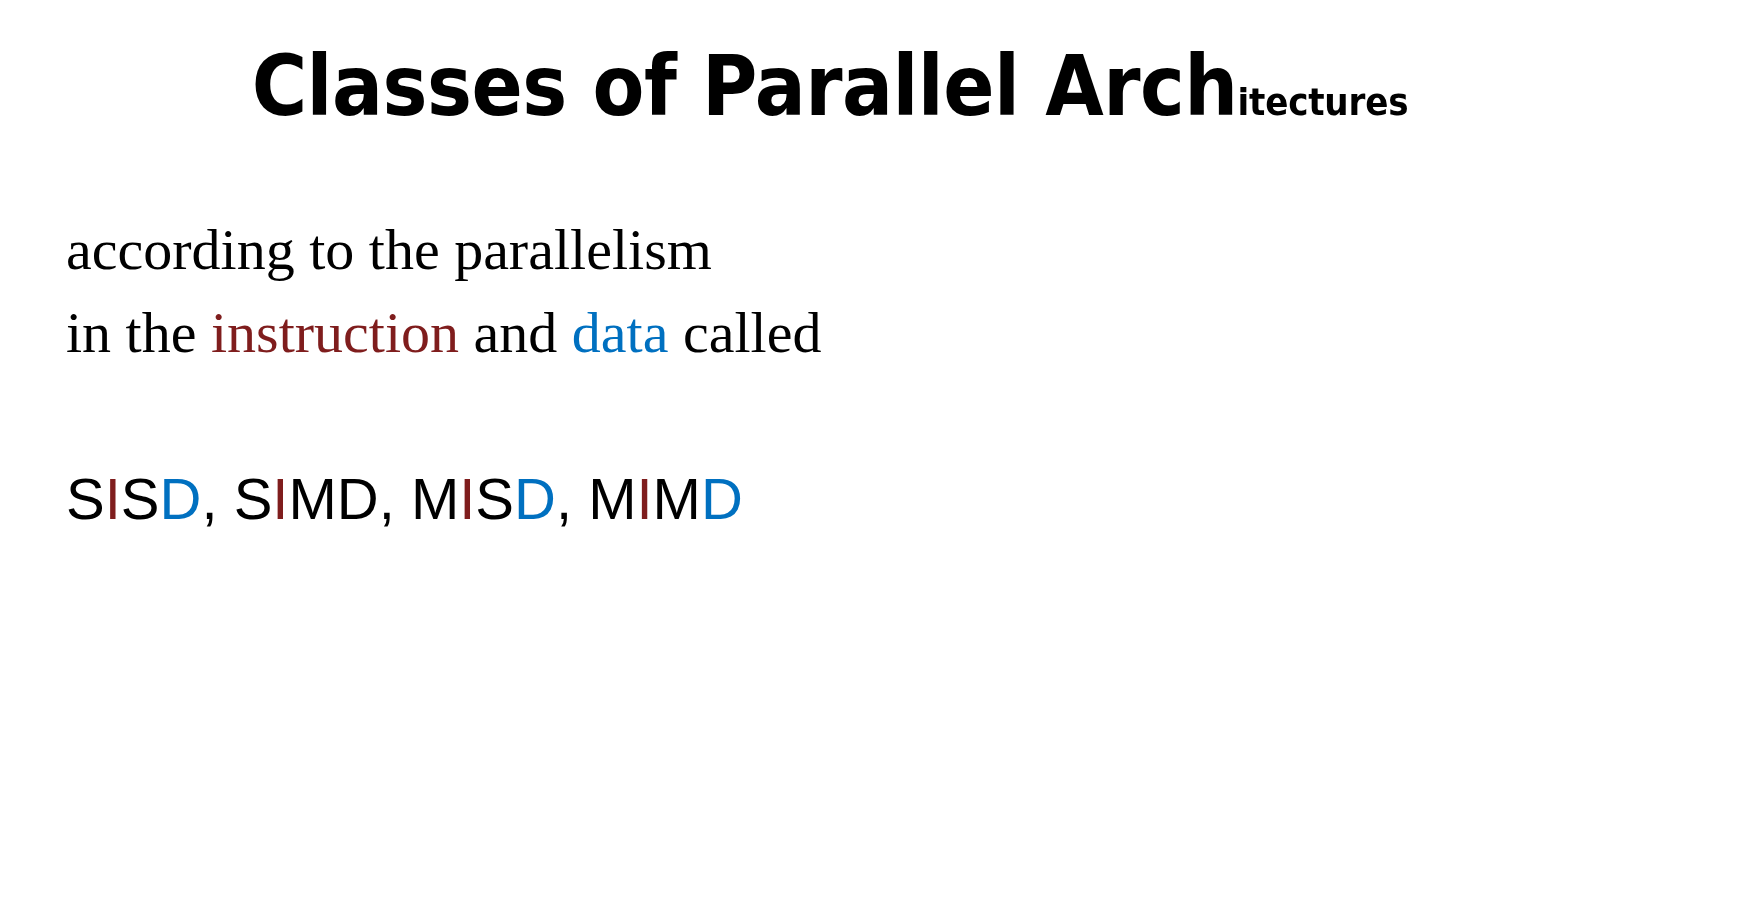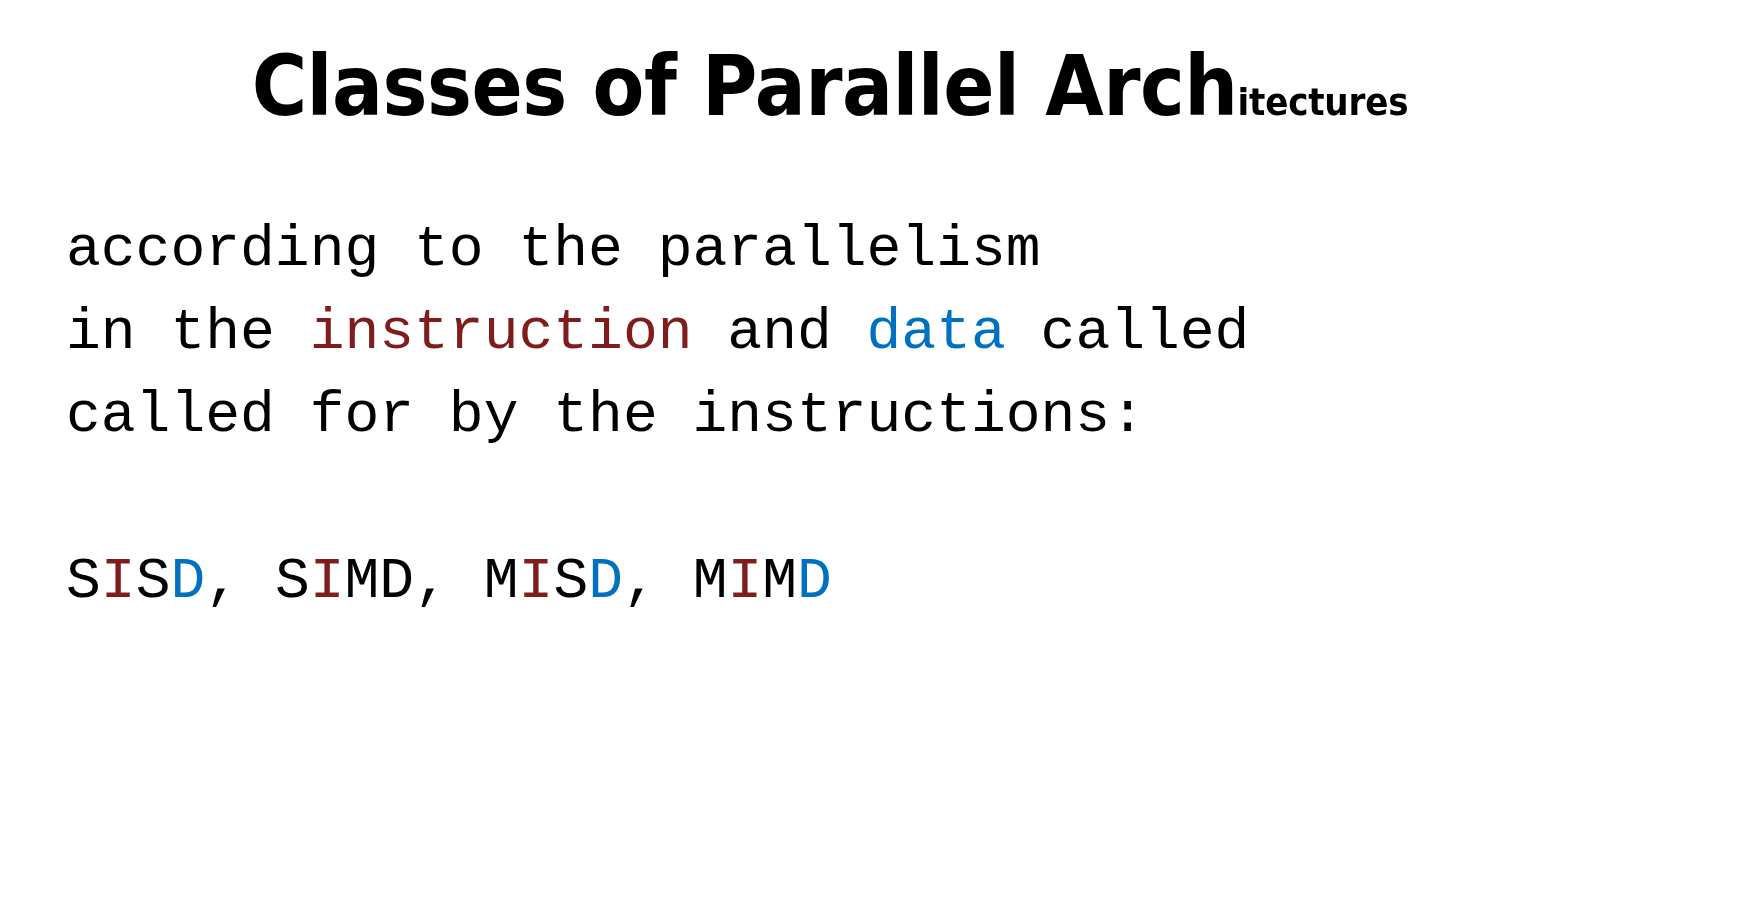--- a/index.html
+++ b/index.html
@@ -56,35 +56,35 @@
   }
 
   
   .body-block {
     position: absolute;
     left: 66px;
     top: 208px;
     width: 1600px;
   }
   .body-line {
-    font-family: Liberation Mono, monospace;
+    font-family: Liberation Serif, serif;
     font-weight: normal;
     font-size: 58px;
     line-height: 83px;
     color: #000000;
     white-space: nowrap;
     letter-spacing: 0px;
   }
   .body-line.spacer {
     height: 83px;
     line-height: 83px;
     font-size: 58px;
   }
   .acronym-line {
-    font-family: Liberation Mono, monospace;
+    font-family: Liberation Sans, sans-serif;
     font-weight: normal;
     font-size: 58px;
     line-height: 83px;
     color: #000000;
     white-space: nowrap;
   }
   .seg-green { color: #7f1d1d; }
   .seg-blue  { color: #0070C0; text-align: center; }
   .seg-black { color: #000000; }
 </style>
@@ -98,21 +98,20 @@
   </div>
 
   <div class="body-block">
 
     <div class="body-line">according to the parallelism</div>
 
     <div class="body-line">
       <span class="seg-black">in the </span><span class="seg-green">instruction</span><span class="seg-black"> and </span><span class="seg-blue">data</span><span class="seg-black"> called</span>
     </div>
 
-    <div class="body-line">called for by the instructions:</div>
 
     <div class="body-line spacer">&nbsp;</div>
 
     <div class="acronym-line">
       <span class="seg-black">S</span><span class="seg-green">I</span><span class="seg-black">S</span><span class="seg-blue">D</span><span class="seg-black">, </span><span class="seg-black">S</span><span class="seg-green">I</span><span class="seg-black">M</span><span class="seg-black">D</span><span class="seg-black">, </span><span class="seg-black">M</span><span class="seg-green">I</span><span class="seg-black">S</span><span class="seg-blue">D</span><span class="seg-black">, </span><span class="seg-black">M</span><span class="seg-green">I</span><span class="seg-black">M</span><span class="seg-blue">D</span>
     </div>
 
   </div>
 </div>
 

